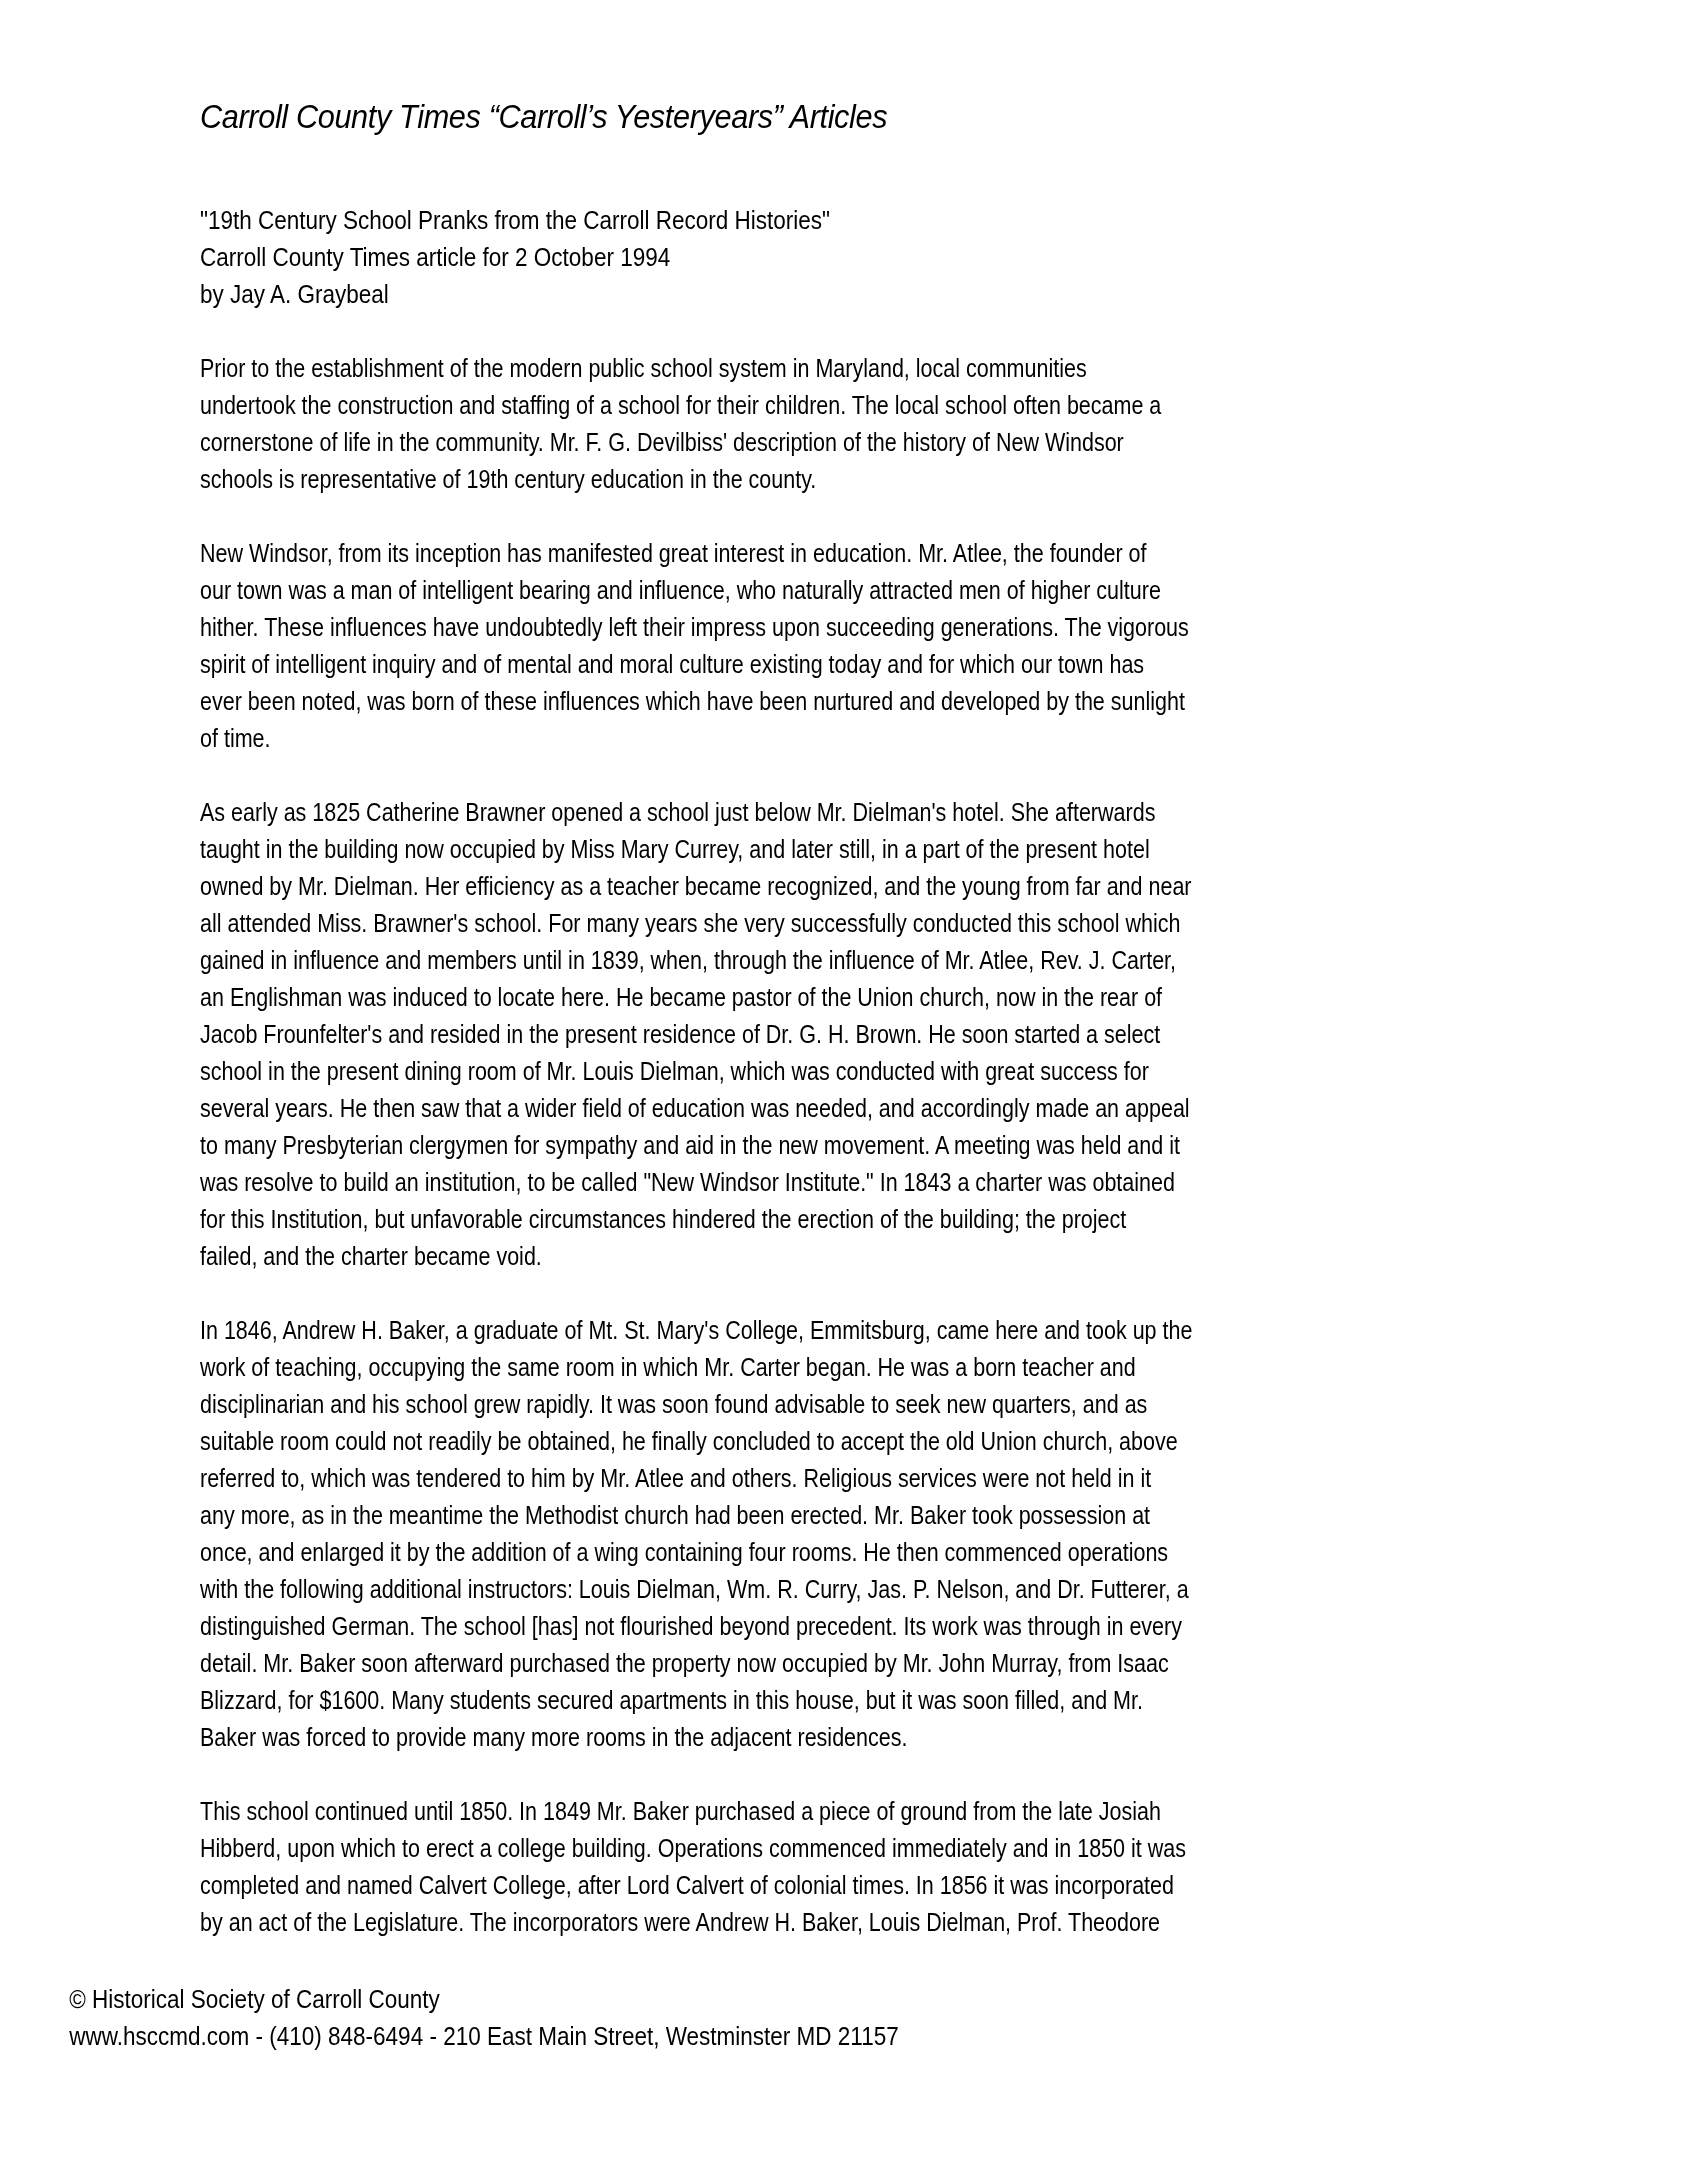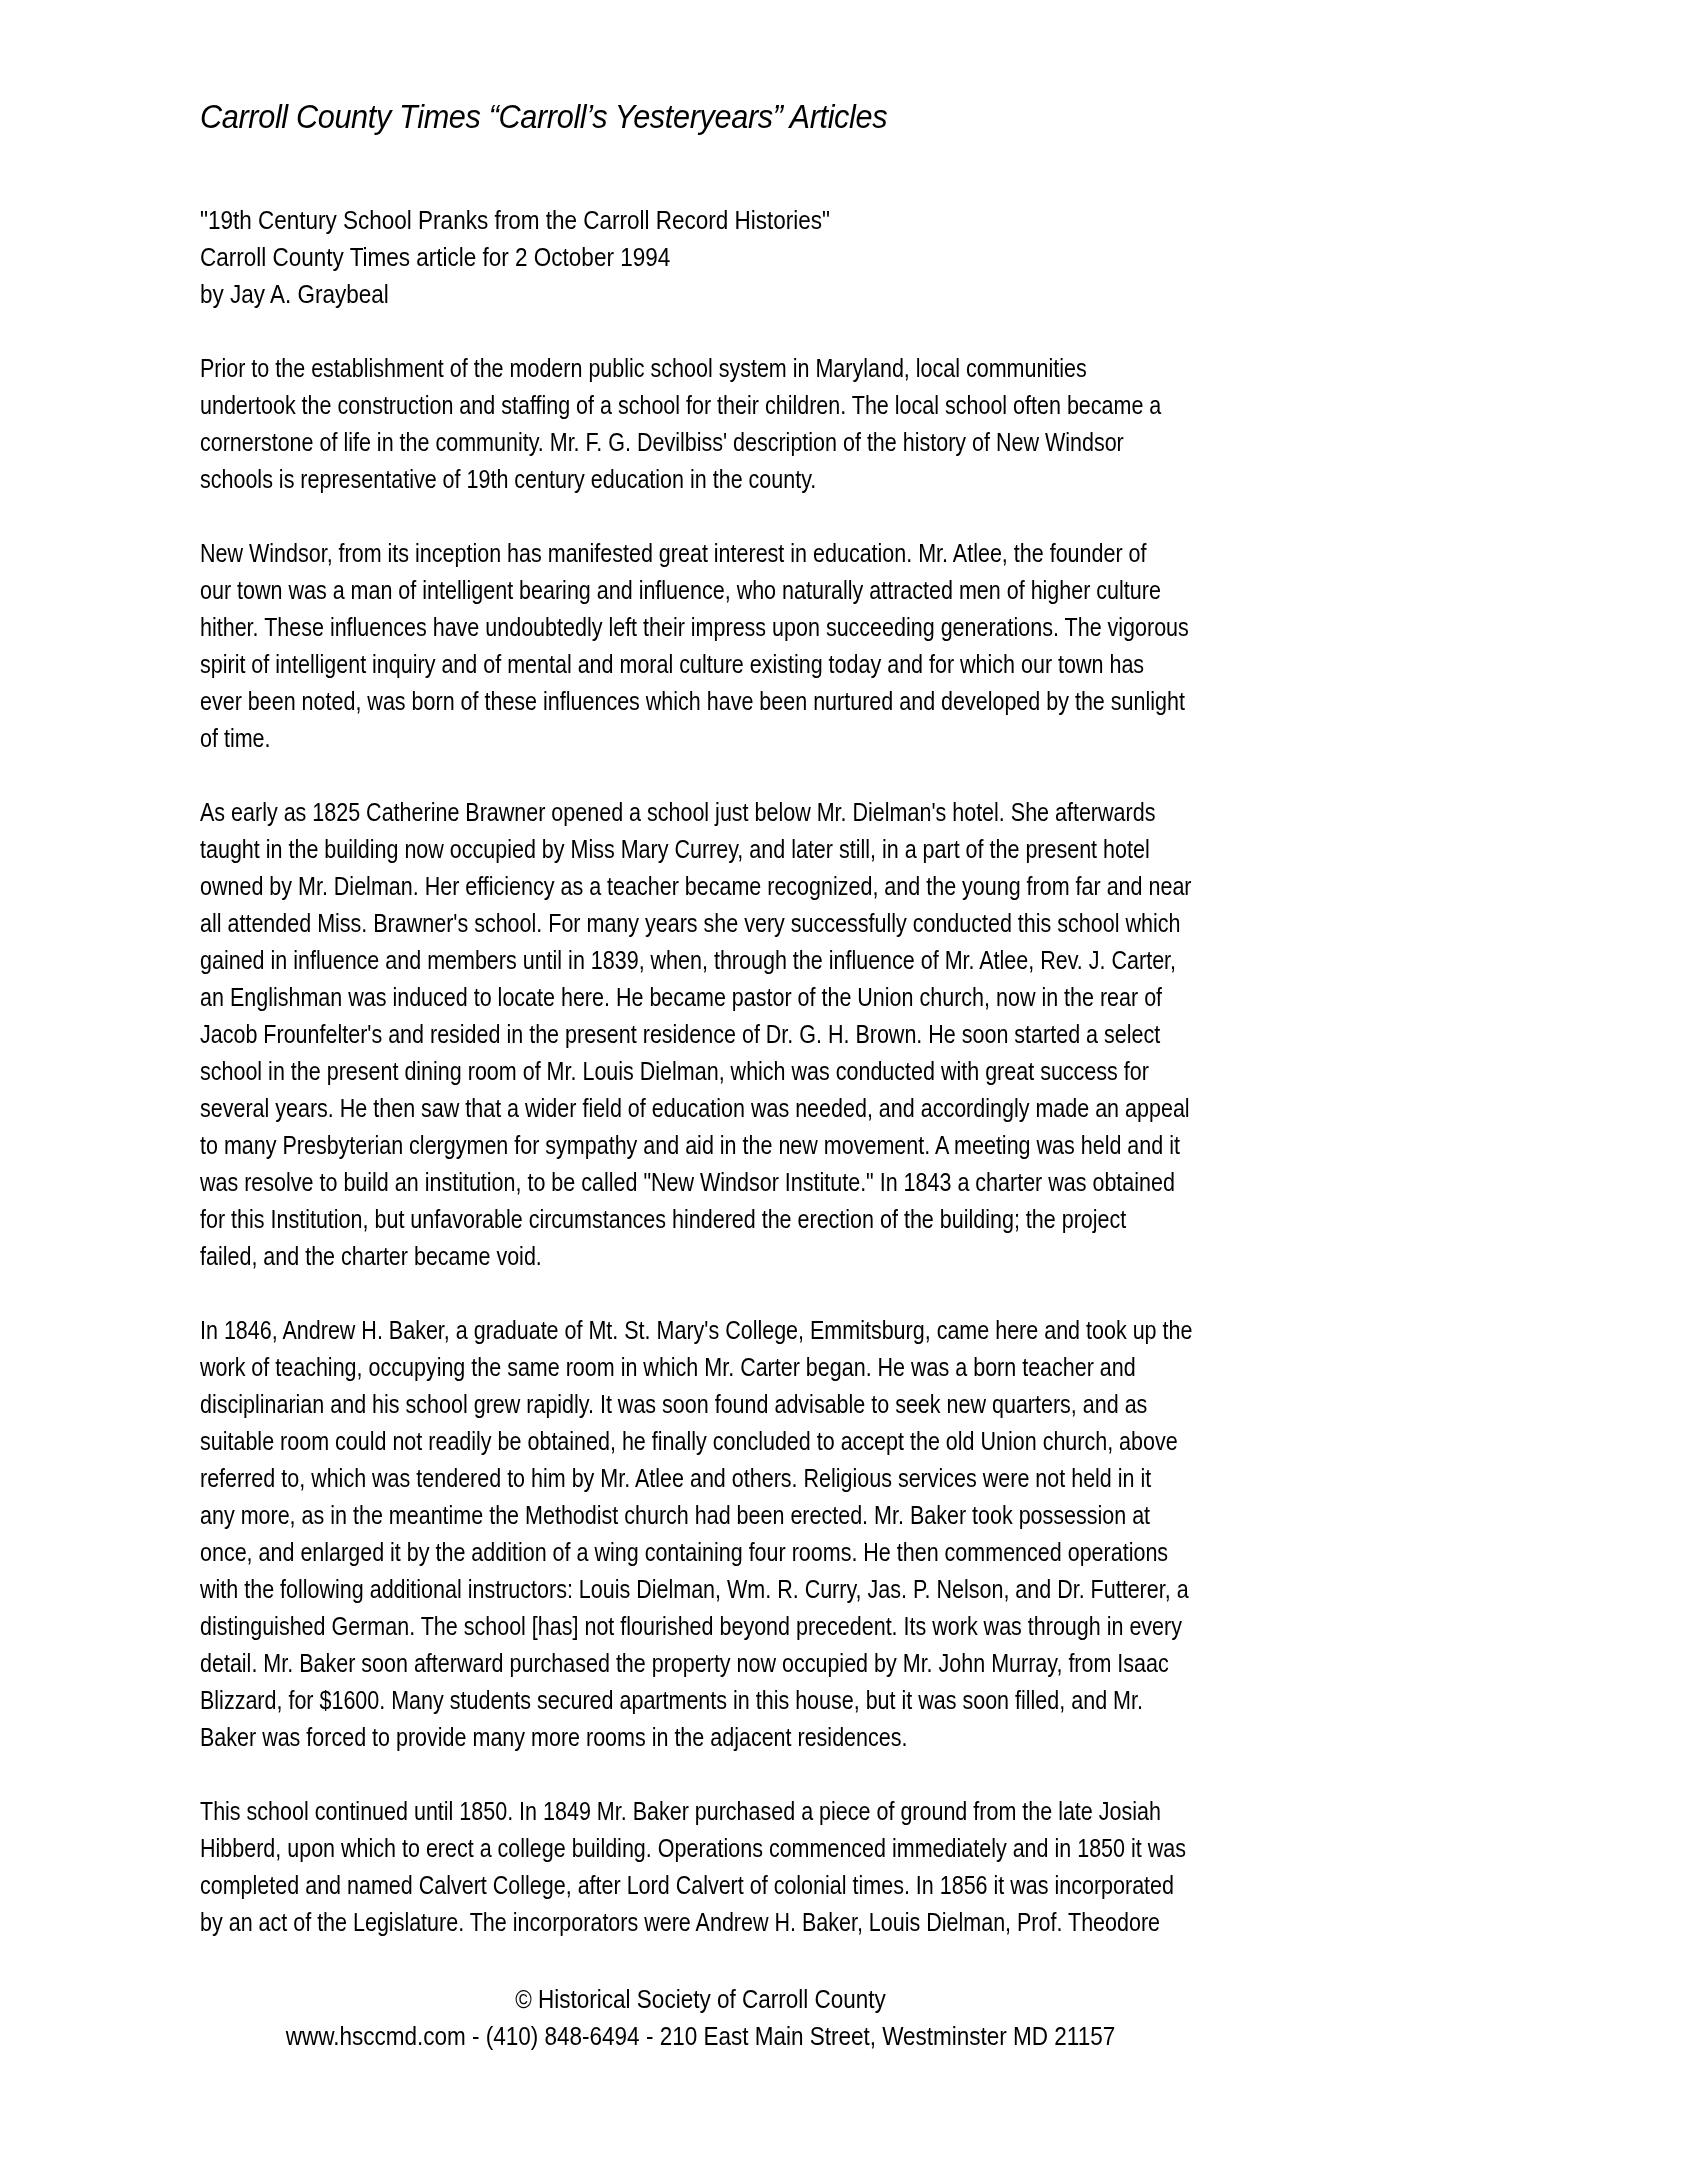--- a/index.html
+++ b/index.html
@@ -5,21 +5,21 @@
   html, body { margin: 0; padding: 0; background: #ffffff; }
   body { width: 1687px; height: 2183px; position: relative; overflow: hidden;
          font-family: "Liberation Sans", "DejaVu Sans", sans-serif; color: #000; }
   .page-title { position: absolute; left: 200px; top: 98px; font-size: 33px; font-style: italic;
                 letter-spacing: -0.4px; white-space: nowrap; transform: scaleX(0.93); transform-origin: left top; }
   .meta { position: absolute; left: 200px; top: 202px; font-size: 25px; line-height: 37px; }
   .meta div { white-space: nowrap; transform: scaleX(0.9); transform-origin: left top; }
   .body { position: absolute; left: 200px; top: 350px; width: 1504px; }
   .para { margin: 0 0 37px 0; }
   .line { font-size: 25px; line-height: 37px; white-space: nowrap; transform: scaleX(0.86); transform-origin: left top; }
-  .footer { position: absolute; left: 8px; width: 1385px; top: 1981px; text-align: center; }
+  .footer { position: absolute; left: 0; width: 1385px; top: 1981px; text-align: left; }
   .footer div { font-size: 25px; line-height: 37px; white-space: nowrap; transform: scaleX(0.9); transform-origin: center top; }
 </style>
 </head>
 <body>
 
 <div class="page-title">Carroll County Times “Carroll’s Yesteryears” Articles</div>
 
 <div class="meta">
   <div>"19th Century School Pranks from the Carroll Record Histories"</div>
   <div>Carroll County Times article for 2 October 1994</div>

